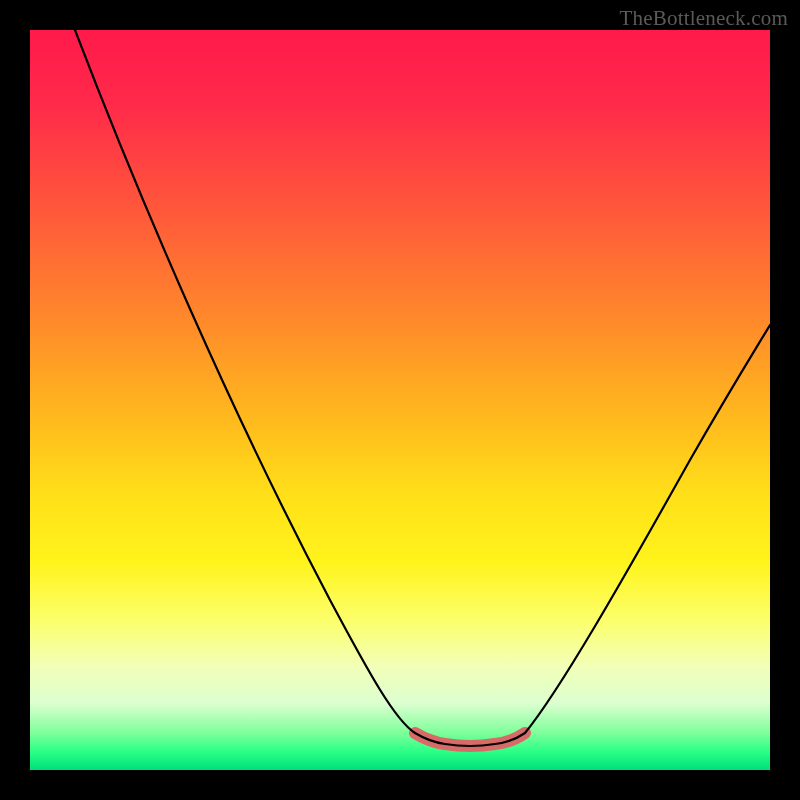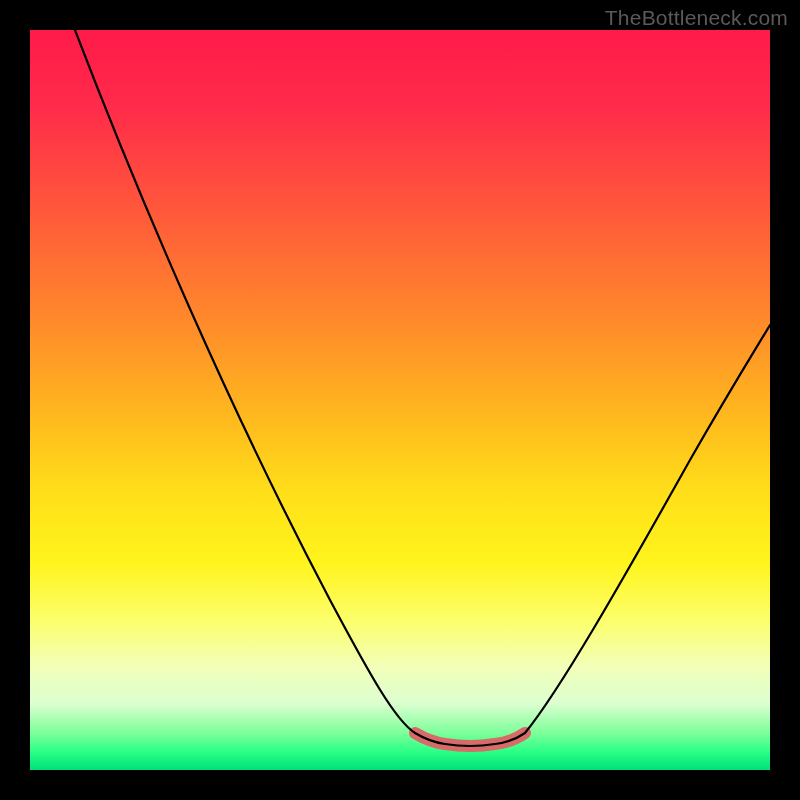--- a/index.html
+++ b/index.html
@@ -9,20 +9,21 @@
     height: 800px;
     background: #000;
     overflow: hidden;
     font-family: Arial, Helvetica, sans-serif;
   }
   .stage {
     position: relative;
     width: 800px;
     height: 800px;
     background: #000;
+    font-family: Liberation Serif, serif;
   }
   .plot {
     position: absolute;
     left: 30px;
     top: 30px;
     width: 740px;
     height: 740px;
     overflow: hidden;
   }
   .gradient {

